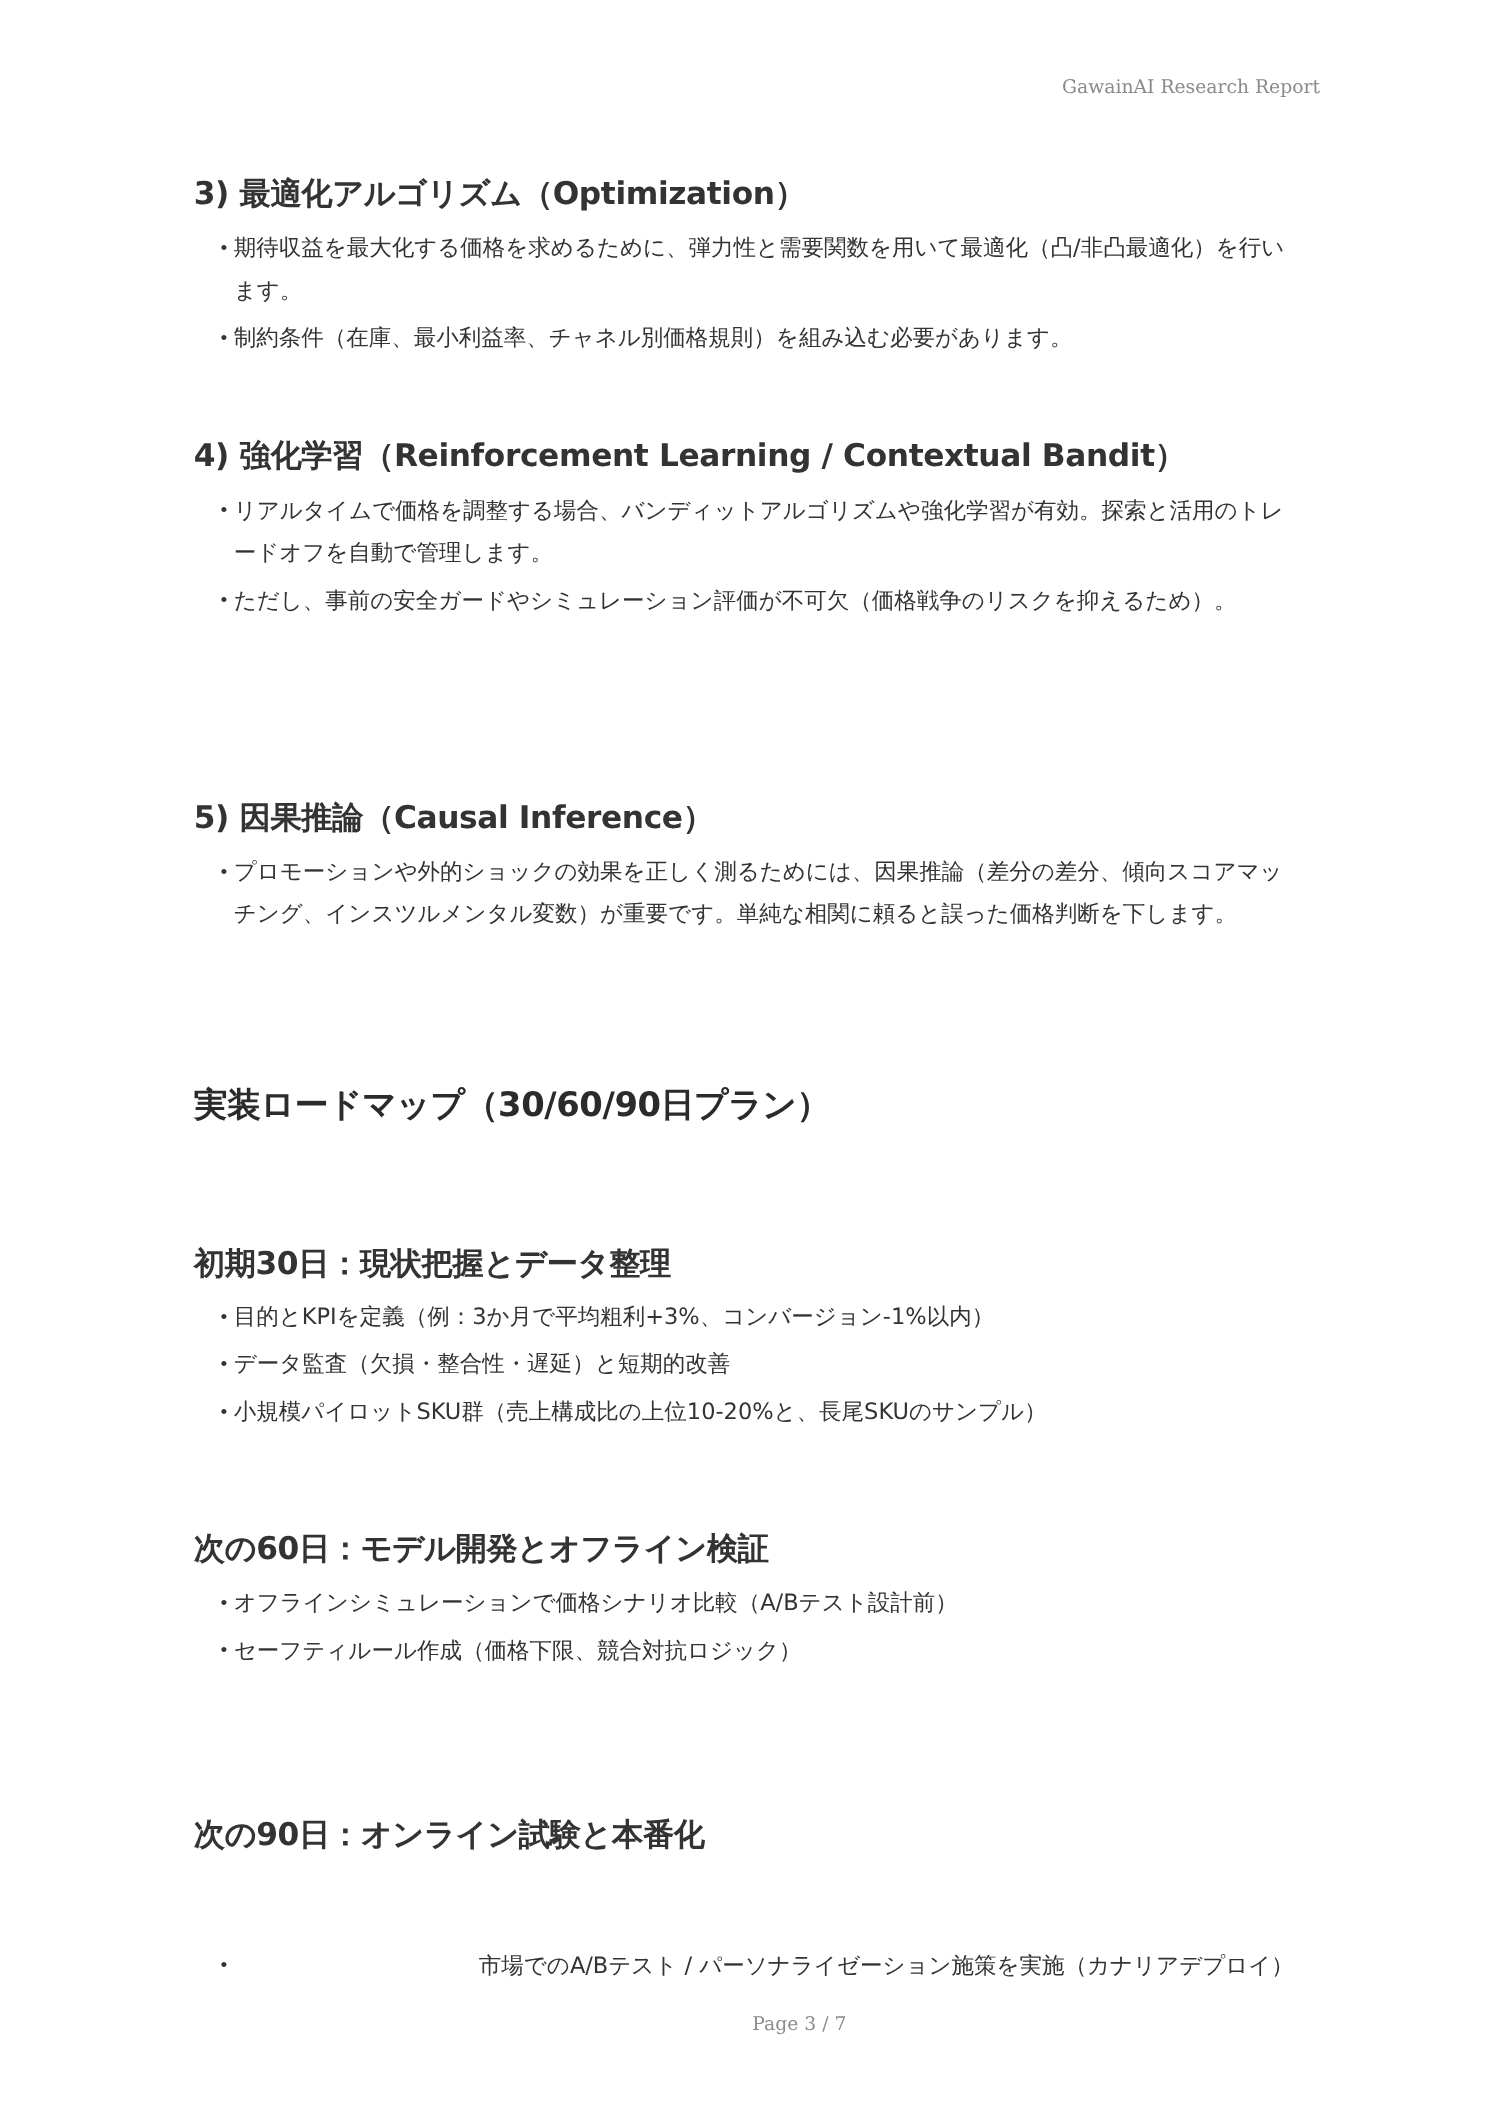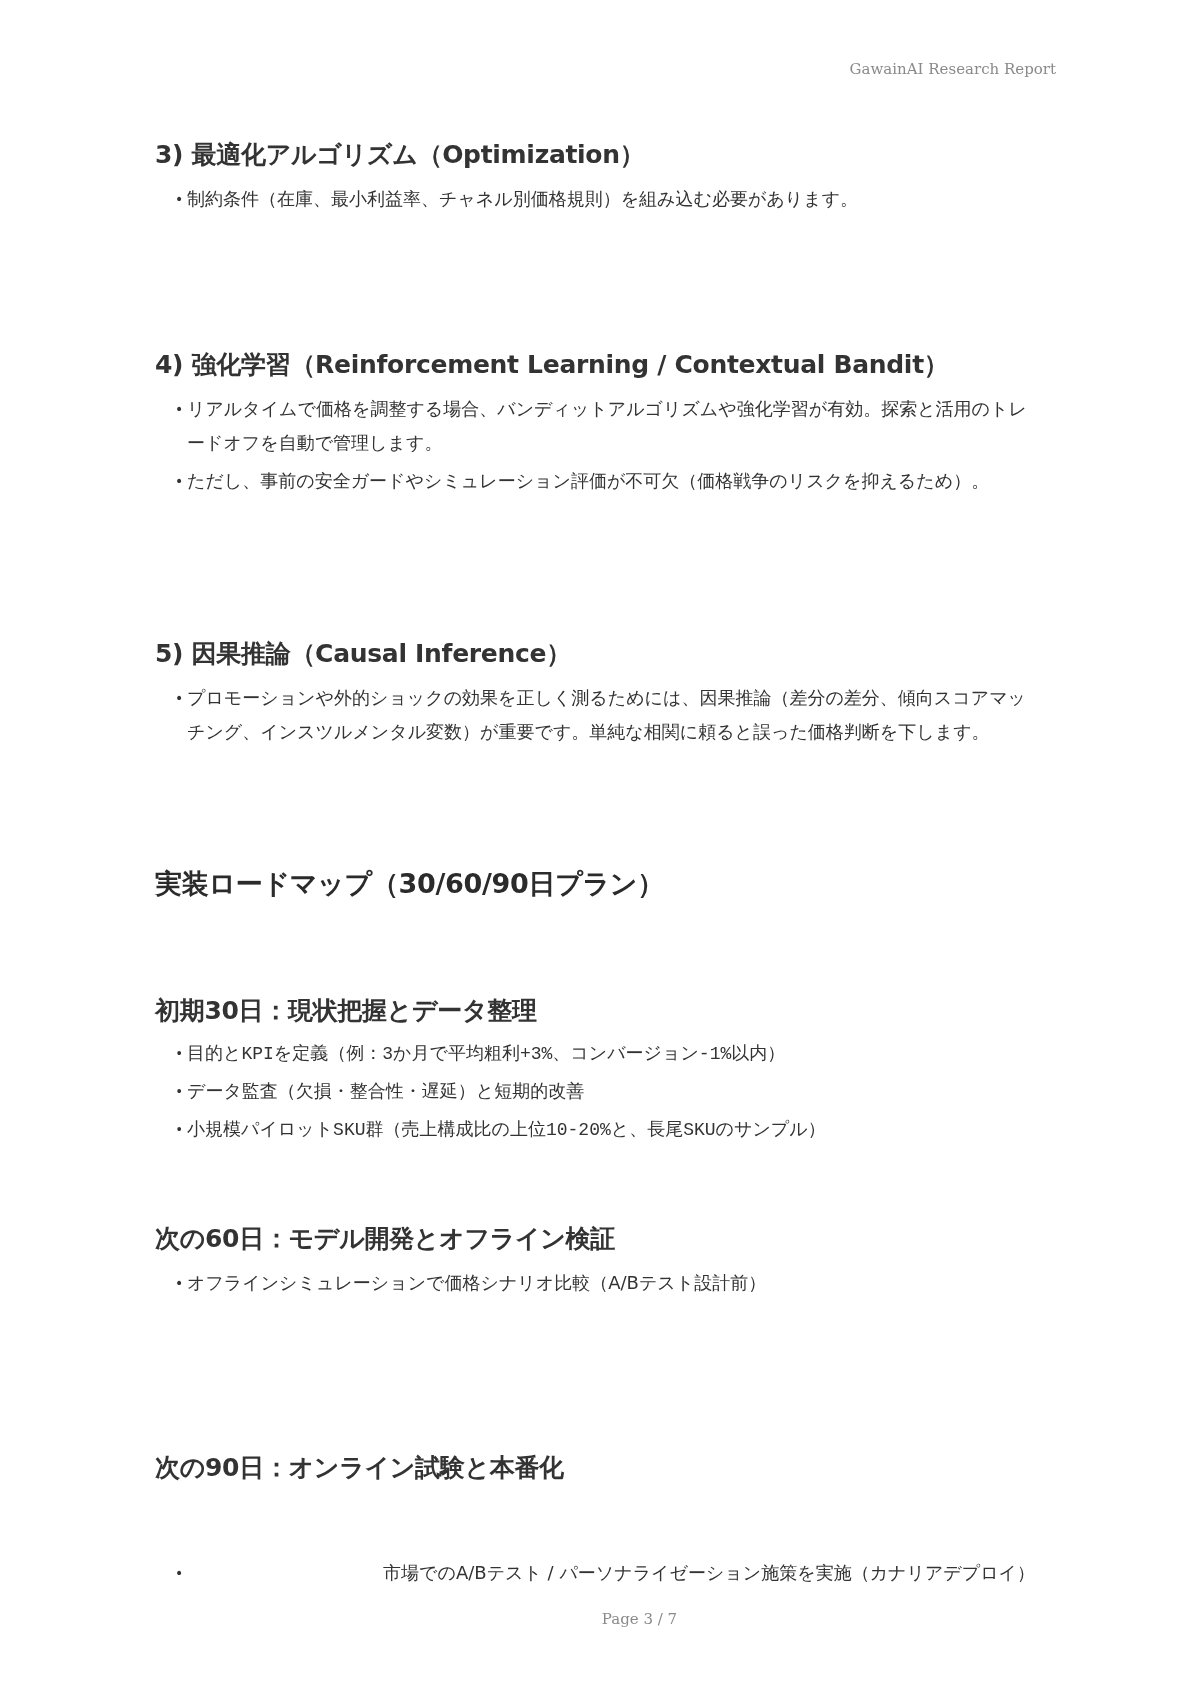--- a/index.html
+++ b/index.html
@@ -18,46 +18,48 @@
   </style>
 </head>
 <body>
 
 <div class="running-header">GawainAI Research Report</div>
 
 <div class="content">
 
   <h3 class="sub" style="top:138px;">3) 最適化アルゴリズム（Optimization）</h3>
   <ul class="bul" style="top:182px;">
+    <li>期待収益を最大化する価格を求めるために、弾力性と需要関数を用いて最適化（凸/非凸最適化）を行います。</li>
     <li>制約条件（在庫、最小利益率、チャネル別価格規則）を組み込む必要があります。</li>
   </ul>
 
   <h3 class="sub" style="top:348px;">4) 強化学習（Reinforcement Learning / Contextual Bandit）</h3>
   <ul class="bul" style="top:392px;">
     <li>リアルタイムで価格を調整する場合、バンディットアルゴリズムや強化学習が有効。探索と活用のトレードオフを自動で管理します。</li>
     <li>ただし、事前の安全ガードやシミュレーション評価が不可欠（価格戦争のリスクを抑えるため）。</li>
   </ul>
 
   <h3 class="sub" style="top:637px;">5) 因果推論（Causal Inference）</h3>
   <ul class="bul" style="top:681px;">
     <li>プロモーションや外的ショックの効果を正しく測るためには、因果推論（差分の差分、傾向スコアマッチング、インスツルメンタル変数）が重要です。単純な相関に頼ると誤った価格判断を下します。</li>
   </ul>
 
   <h2 class="sec" style="top:866px;">実装ロードマップ（30/60/90日プラン）</h2>
 
   <h3 class="sub" style="top:994px;">初期30日：現状把握とデータ整理</h3>
-  <ul class="bul" style="top:1037px;font-family:Liberation Mono, monospace;">
+  <ul class="bul" style="top:1037px;">
     <li>目的とKPIを定義（例：3か月で平均粗利+3%、コンバージョン-1%以内）</li>
     <li>データ監査（欠損・整合性・遅延）と短期的改善</li>
     <li>小規模パイロットSKU群（売上構成比の上位10-20%と、長尾SKUのサンプル）</li>
   </ul>
 
   <h3 class="sub" style="top:1222px;">次の60日：モデル開発とオフライン検証</h3>
   <ul class="bul" style="top:1266px;">
     <li>オフラインシミュレーションで価格シナリオ比較（A/Bテスト設計前）</li>
+    <li>セーフティルール作成（価格下限、競合対抗ロジック）</li>
   </ul>
 
   <h3 class="sub" style="top:1451px;text-align:center;">次の90日：オンライン試験と本番化</h3>
   <ul class="bul" style="top:1556px;text-align:right;">
     <li>市場でのA/Bテスト / パーソナライゼーション施策を実施（カナリアデプロイ）</li>
   </ul>
 
 </div>
 
 <div class="page-footer">Page 3 / 7</div>

